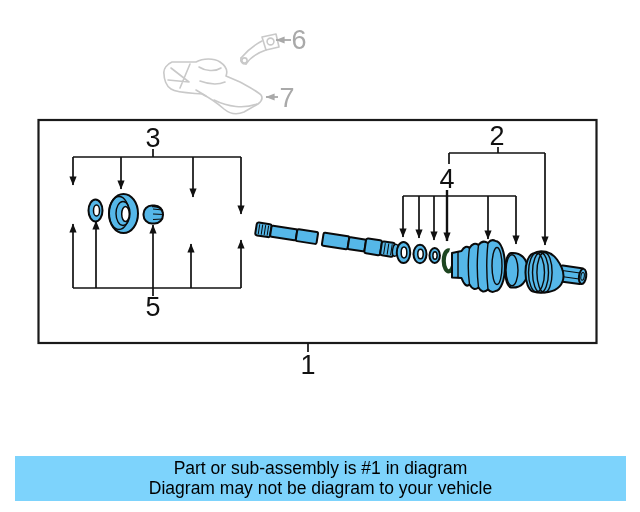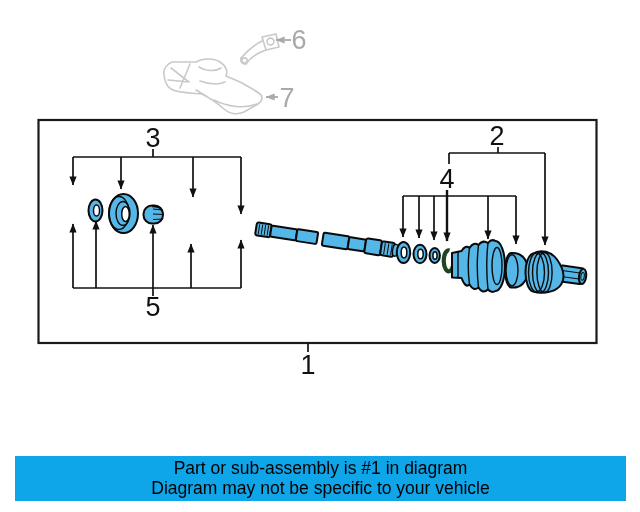--- a/index.html
+++ b/index.html
@@ -15,21 +15,21 @@
   .gline{stroke:#a9a9a9;stroke-width:1.8;fill:none;}
   .ghost{stroke:#c9c9c9;stroke-width:1.6;fill:none;stroke-linejoin:round;stroke-linecap:round;}
   .ghost-fill{stroke:#c9c9c9;stroke-width:1.6;fill:#ffffff;stroke-linejoin:round;}
   .part{fill:#55b7e8;stroke:#0a0a0a;stroke-width:2;stroke-linejoin:round;}
   .part-thin{fill:#55b7e8;stroke:#0a0a0a;stroke-width:1.4;}
   .detail{fill:none;stroke:#0a0a0a;stroke-width:1.4;}
   .detail-light{fill:none;stroke:#0a0a0a;stroke-width:1;}
   .hole{fill:#ffffff;stroke:#0a0a0a;stroke-width:1.5;}
   .banner{
     position:absolute;left:15px;top:456px;width:611px;height:45px;
-    background:#0ea5e9;color:#000000;display:flex;flex-direction:column;
+    background:#7dd3fc;color:#000000;display:flex;flex-direction:column;
     align-items:center;justify-content:center;text-align:center;
     font-size:17.5px;line-height:19.5px;
   }
 </style>
 </head>
 <body>
 
 <div class="stage">
 
   <svg width="640" height="512" viewBox="0 0 640 512">
@@ -184,16 +184,16 @@
     </g>
 
     <g>
       <line class="cline" x1="308" y1="343" x2="308" y2="352"></line>
       <text class="callout-num" x="308" y="374" text-anchor="middle">1</text>
     </g>
   </svg>
 
   <div class="banner">
     <div>Part or sub-assembly is #1 in diagram</div>
-    <div>Diagram may not be specific to your vehicle</div>
+    <div>Diagram may not be diagram to your vehicle</div>
   </div>
 
 </div>
 
 </body></html>

